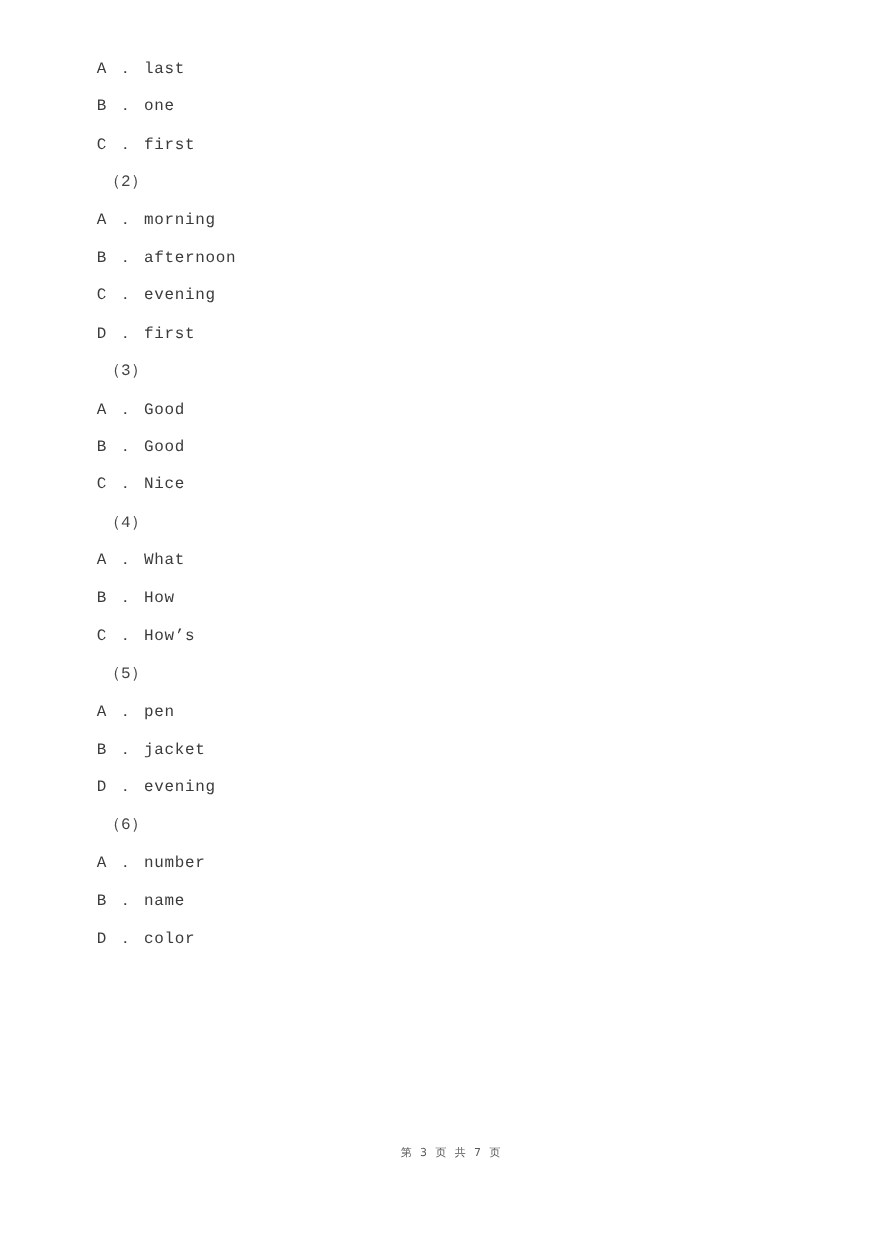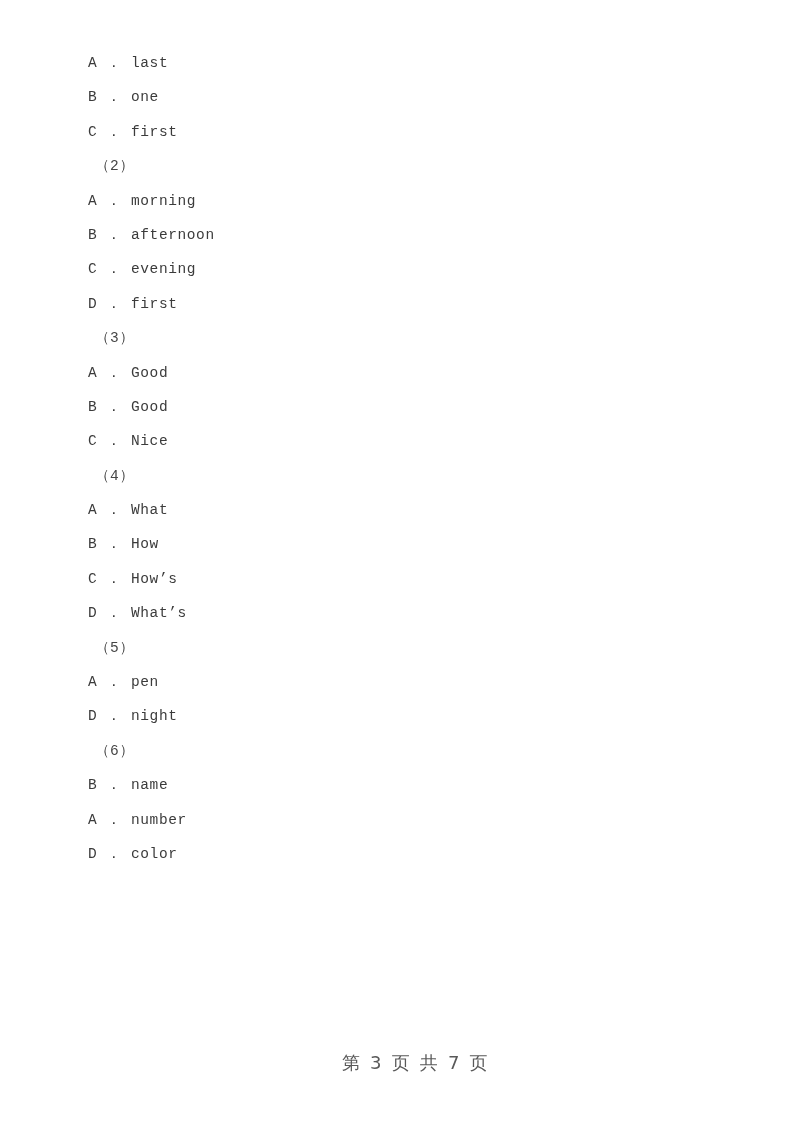--- a/index.html
+++ b/index.html
@@ -51,21 +51,21 @@
     color: #454545;
   }
 
   #footer {
     position: absolute;
     left: 0;
     top: 1030px;
     width: 800px;
     text-align: center;
     font-family: "DejaVu Sans", "Liberation Sans", sans-serif;
-    font-size: 18px;
+    font-size: 10px;
     color: #595959;
     letter-spacing: 2.2px;
     white-space: pre;
   }
 </style>
 </head>
 <body>
 
 <div id="page">
 
@@ -79,27 +79,27 @@
       <div class="line option">C ． evening</div>
       <div class="line option">D ． first</div>
       <div class="line qnum">（3）</div>
       <div class="line option">A ． Good</div>
       <div class="line option">B ． Good</div>
       <div class="line option">C ． Nice</div>
       <div class="line qnum">（4）</div>
       <div class="line option">A ． What</div>
       <div class="line option">B ． How</div>
       <div class="line option">C ． How’s</div>
-      <div class="line option">D ． What’s</div>
       <div class="line qnum">（5）</div>
       <div class="line option">A ． pen</div>
-      <div class="line option">D ． night</div>
+      <div class="line option">B ． jacket</div>
+      <div class="line option">D ． evening</div>
       <div class="line qnum">（6）</div>
+      <div class="line option">A ． number</div>
       <div class="line option">B ． name</div>
-      <div class="line option">A ． number</div>
       <div class="line option">D ． color</div>
     </div>
 
   <div id="footer">
     <span>第 3 页 共 7 页</span>
   </div>
 
 </div>
 
 </body></html>

